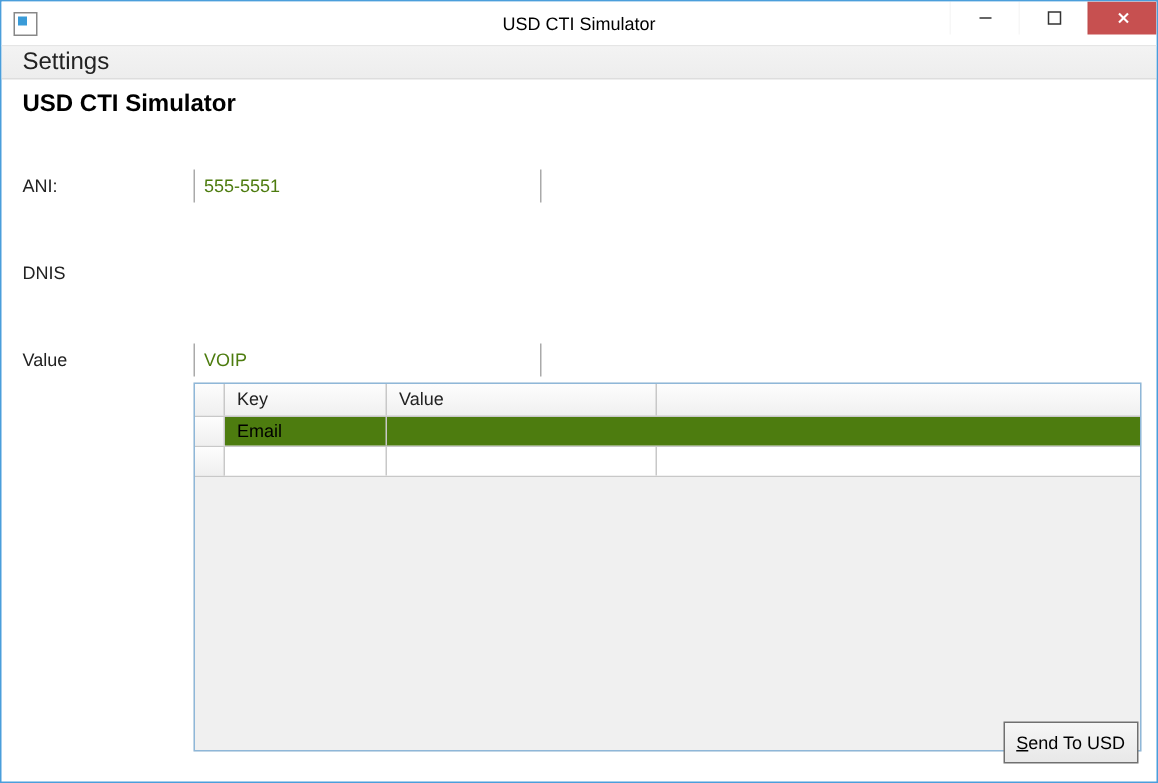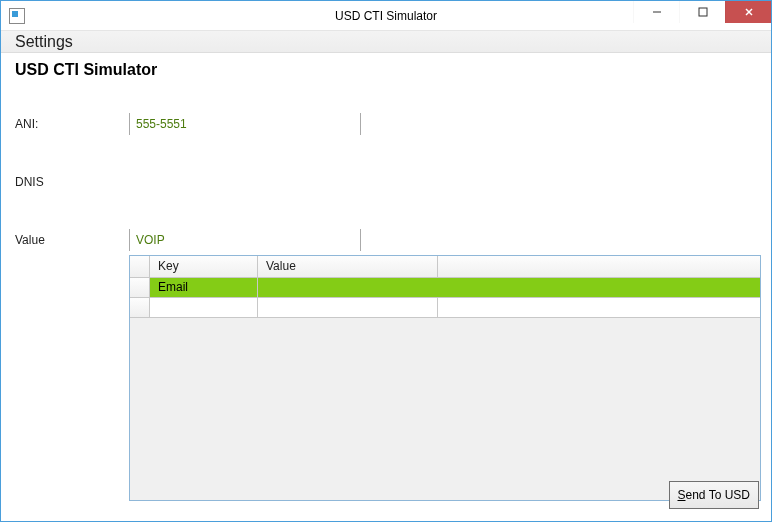--- a/index.html
+++ b/index.html
@@ -141,21 +141,21 @@
     .col-rowheader { width: 20px; padding:0; background: linear-gradient(#fdfdfd,#efefef); }
     .col-key { width: 108px; }
     .col-value { width: 180px; }
     .col-rest { flex: 1; border-right: none; }
     .grid-body { background: #fff; }
     .grid-row { display: flex; height: 20px; border-bottom: 1px solid #c8c8c8; }
     .grid-row .cell {
       padding: 2px 8px;
       border-right: 1px solid #c8c8c8;
       font-size: 12px;
-      background: #84cc16;
+      background: #4d7c0f;
     }
     .grid-row .rowheader {
       width: 20px;
       background: linear-gradient(#fdfdfd,#efefef);
       border-right: 1px solid #c8c8c8;
       padding: 0;
     }
     .grid-row .cell.key { width: 108px; }
     .grid-row .cell.value { width: 180px; }
     .grid-row .cell.rest { flex: 1; border-right: none; }

